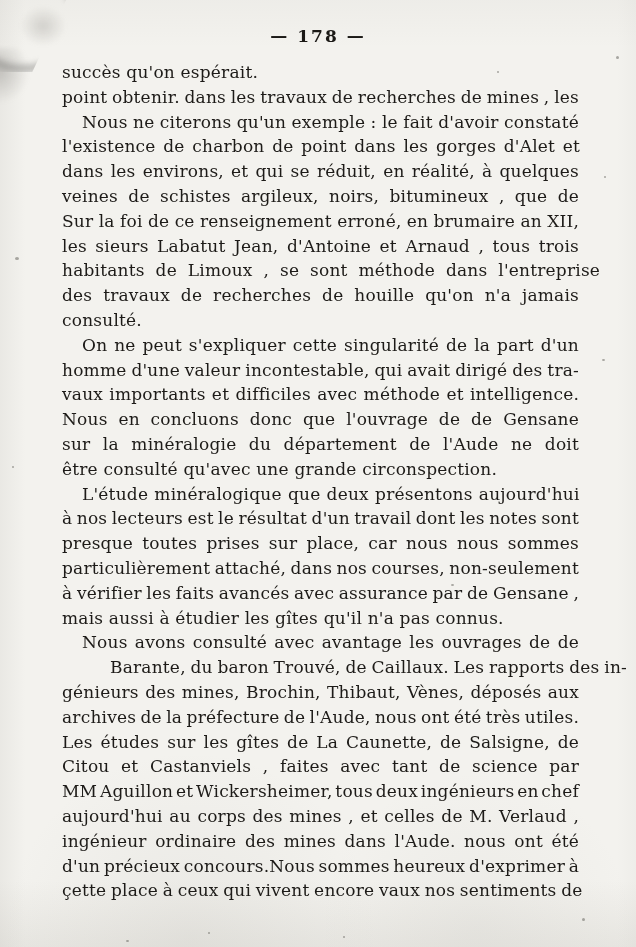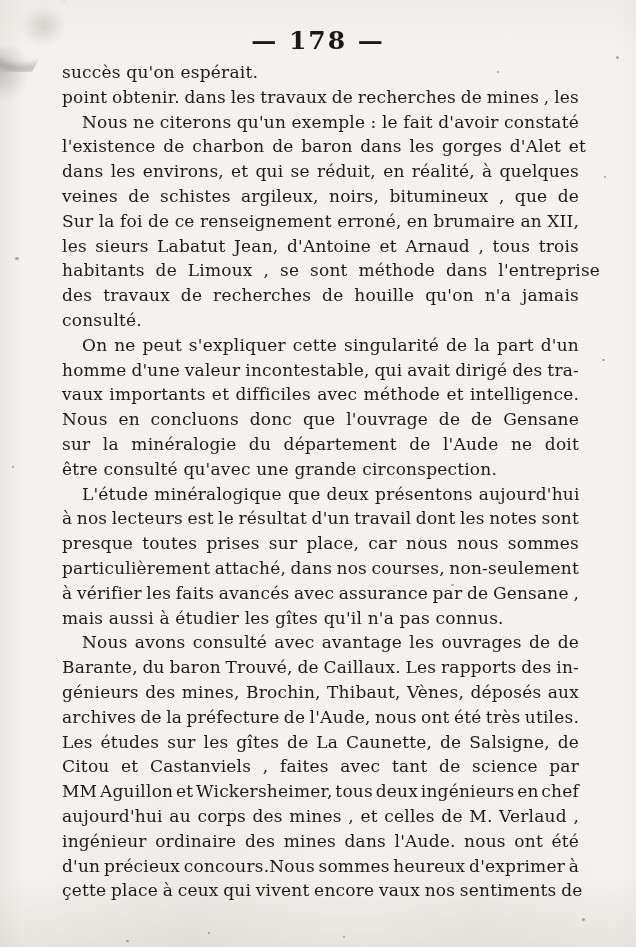--- a/index.html
+++ b/index.html
@@ -25,21 +25,21 @@
       radial-gradient(circle at 75% 98%, rgba(150,148,140,0.08), rgba(255,255,255,0) 15%);
     font-family: "DejaVu Serif", "Liberation Serif", serif;
     color: #1d1b18;
   }
   .page-number {
     position: absolute;
     top: 26px;
     left: 0;
     width: 100%;
     text-align: center;
-    font-size: 25px;
+    font-size: 17px;
     font-weight: bold;
     letter-spacing: 2px;
     color: #1b1916;
   }
   .text-block {
     position: absolute;
     top: 60px;
     left: 62px;
     width: 517px;
   }
@@ -104,21 +104,21 @@
 
   <div class="page-number">— 178 —</div>
 
   <div class="text-block" id="textBlock">
       <div class="paragraph">
         <div class="line"><span>succès qu'on espérait.</span></div>
         <div class="line"><span style="word-spacing: -0.8625px;">point obtenir. dans les travaux de recherches de mines , les</span></div>
       </div>
       <div class="paragraph">
         <div class="line indent"><span style="word-spacing: -0.180556px;">Nous ne citerons qu'un exemple : le fait d'avoir constaté</span></div>
-        <div class="line"><span style="word-spacing: 2.09375px;">l'existence de charbon de baron dans les gorges d'Alet et</span></div>
+        <div class="line"><span style="word-spacing: 2.09375px;">l'existence de charbon de point dans les gorges d'Alet et</span></div>
         <div class="line"><span style="word-spacing: 1.55313px;">dans les environs, et qui se réduit, en réalité, à quelques</span></div>
         <div class="line"><span style="word-spacing: 4.70898px;">veines de schistes argileux, noirs, bitumineux , que de</span></div>
         <div class="line"><span style="word-spacing: -0.246875px;">Sur la foi de ce renseignement erroné, en brumaire an XII,</span></div>
         <div class="line"><span style="word-spacing: 2.92188px;">les sieurs Labatut Jean, d'Antoine et Arnaud , tous trois</span></div>
         <div class="line"><span style="word-spacing: 5.28711px;">habitants de Limoux , se sont méthode dans l'entreprise</span></div>
         <div class="line"><span style="word-spacing: 5.29688px;">des travaux de recherches de houille qu'on n'a jamais</span></div>
         <div class="line"><span>consulté.</span></div>
       </div>
       <div class="paragraph">
         <div class="line indent"><span style="word-spacing: 1.27778px;">On ne peut s'expliquer cette singularité de la part d'un</span></div>
@@ -131,21 +131,21 @@
       <div class="paragraph">
         <div class="line indent"><span style="word-spacing: 0.615625px;">L'étude minéralogique que deux présentons aujourd'hui</span></div>
         <div class="line"><span style="word-spacing: -1.16619px;">à nos lecteurs est le résultat d'un travail dont les notes sont</span></div>
         <div class="line"><span style="word-spacing: 3.64648px;">presque toutes prises sur place, car nous nous sommes</span></div>
         <div class="line"><span style="word-spacing: -1.13437px;">particulièrement attaché, dans nos courses, non-seulement</span></div>
         <div class="line"><span style="word-spacing: -0.96875px;">à vérifier les faits avancés avec assurance par de Gensane ,</span></div>
         <div class="line"><span>mais aussi à étudier les gîtes qu'il n'a pas connus.</span></div>
       </div>
       <div class="paragraph">
         <div class="line indent"><span style="word-spacing: 1.66797px;">Nous avons consulté avec avantage les ouvrages de de</span></div>
-        <div class="line"><span style="word-spacing: -0.859375px;">Barante, du baron Trouvé, de Caillaux. Les rapports des in-</span></div>
+        <div class="line"><span style="word-spacing: -0.859375px; margin-left: 48px;">Barante, du baron Trouvé, de Caillaux. Les rapports des in-</span></div>
         <div class="line"><span style="word-spacing: 0.745536px;">génieurs des mines, Brochin, Thibaut, Vènes, déposés aux</span></div>
         <div class="line"><span style="word-spacing: -1.24687px;">archives de la préfecture de l'Aude, nous ont été très utiles.</span></div>
         <div class="line"><span style="word-spacing: 2.30625px;">Les études sur les gîtes de La Caunette, de Salsigne, de</span></div>
         <div class="line"><span style="word-spacing: 5.98264px;">Citou et Castanviels , faites avec tant de science par</span></div>
         <div class="line"><span style="word-spacing: -2.80078px;">MM Aguillon et Wickersheimer, tous deux ingénieurs en chef</span></div>
         <div class="line"><span style="word-spacing: 0.987216px;">aujourd'hui au corps des mines , et celles de M. Verlaud ,</span></div>
         <div class="line"><span style="word-spacing: 2.92188px;">ingénieur ordinaire des mines dans l'Aude. nous ont été</span></div>
         <div class="line"><span style="word-spacing: -1.95052px;">d'un précieux concours.Nous sommes heureux d'exprimer à</span></div>
         <div class="line"><span style="word-spacing: -0.942187px;">çette place à ceux qui vivent encore vaux nos sentiments de</span></div>
       </div>

